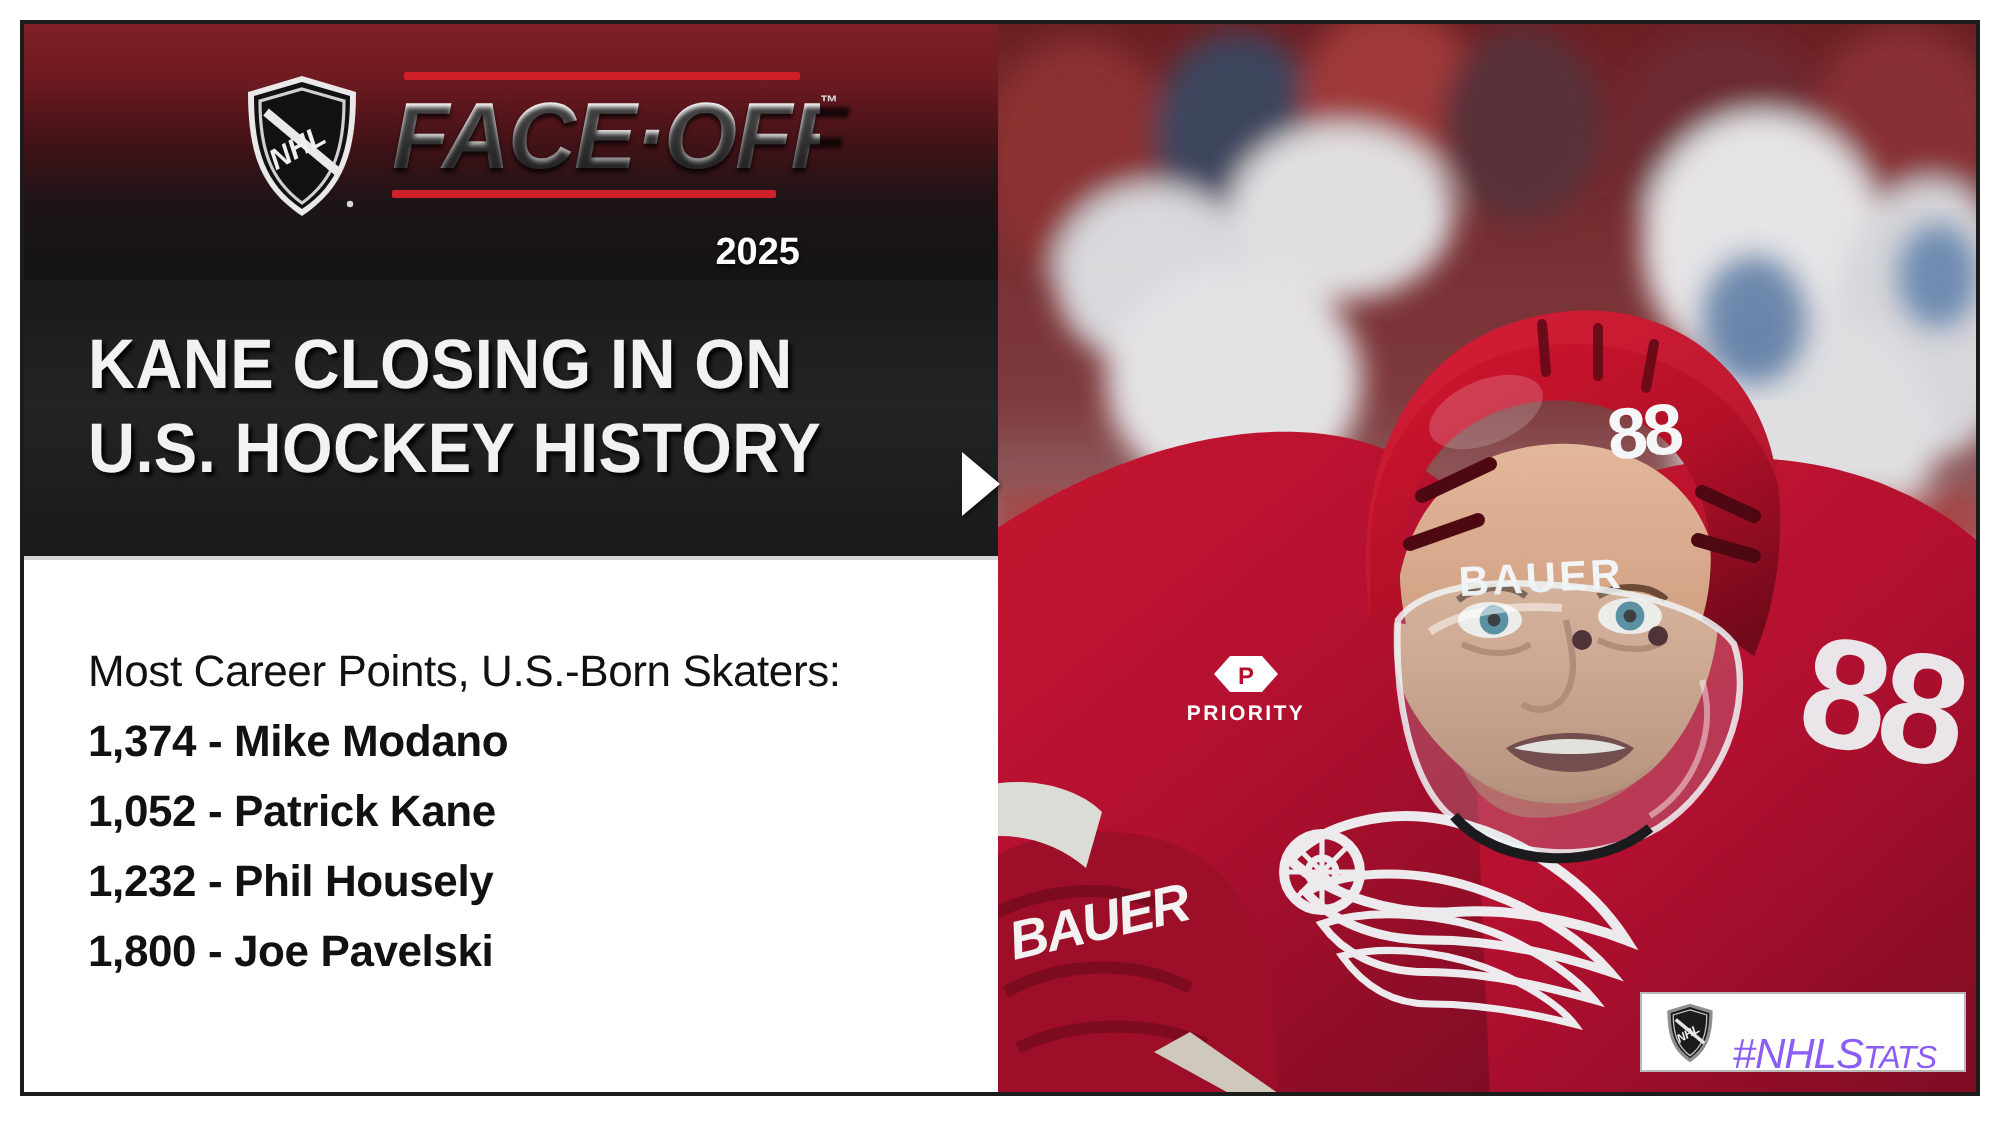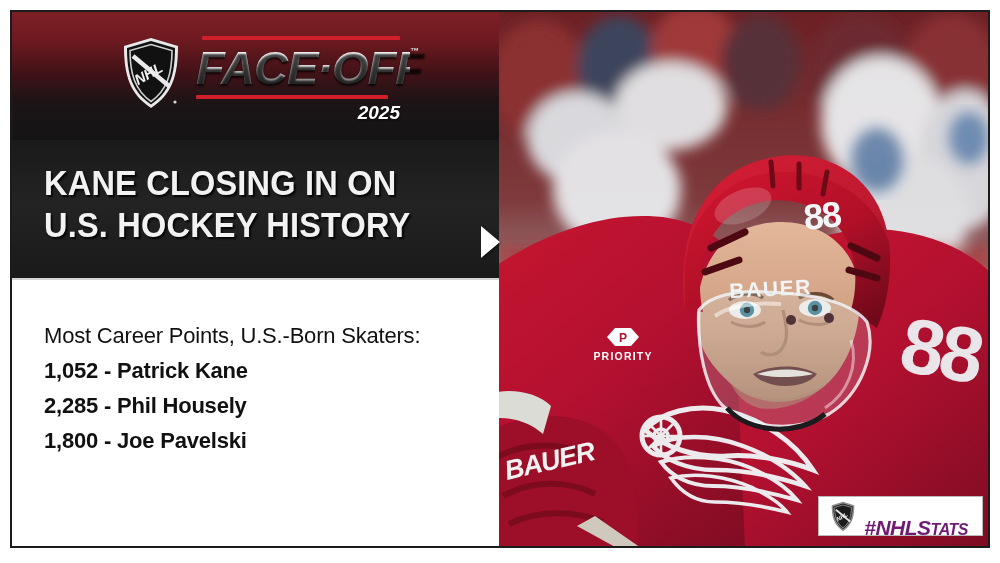--- a/index.html
+++ b/index.html
@@ -37,22 +37,22 @@
     background:linear-gradient(to bottom,#ffffff 0%,#f2f2f2 38%,#b9b9b9 58%,#8d8d8d 78%,#d8d8d8 100%);
     -webkit-background-clip:text; background-clip:text; color:transparent;
     -webkit-text-fill-color:transparent;
     text-shadow:0 2px 2px rgba(0,0,0,.75);
     font-family:"Liberation Sans", sans-serif; white-space:nowrap; }
   .faceoff-shadowtext { position:absolute; left:0; top:0; font-size:47px;
     line-height:52px; font-weight:bold; font-style:italic; letter-spacing:-1px;
     color:#cfcfcf; z-index:-1; white-space:nowrap; }
   .tm { position:absolute; right:-9px; top:4px; font-size:9px; font-style:normal;
     color:#dcdcdc; font-weight:bold; -webkit-text-fill-color:#dcdcdc; }
-  .year { margin-top:3px; text-align:right; padding-right:10px;
-    font-size:19px; font-weight:bold; font-style:italic; color:#ffffff;
+  .year { margin-top:17px; text-align:right; padding-right:10px;
+    font-size:19px; font-weight:bold; color:#ffffff;
     letter-spacing:0px; text-shadow:0 1px 2px rgba(0,0,0,.8); }
 
   
   .headline-block { position:relative; width:100%; height:140px;
     background:linear-gradient(to bottom,#1a1a1a 0%,#232323 45%,#1a1a1a 100%);
     border-bottom:2px solid #d5d5d5; padding:22px 26px 0 32px; }
   .headline { font-size:35px; line-height:42px; font-weight:bold;
     color:#f2f2f2; letter-spacing:0.2px;
     transform:scaleX(.93); transform-origin:left center;
     text-shadow:2px 2px 2px rgba(0,0,0,.85); white-space:nowrap; }
@@ -74,22 +74,22 @@
   .photo { position:absolute; left:487px; top:0; width:493px; height:100%;
     overflow:hidden; background:#2a2326; }
   .photo svg { display:block; width:100%; height:100%; }
 
   
   .badge { position:absolute; right:9px; bottom:10px; height:40px;
     background:#ffffff; border:1px solid #b9b9b9; display:flex;
     align-items:center; padding:0 14px 0 11px; gap:8px; z-index:8; }
   .badge-shield { width:26px; height:31px; flex:none; }
   .badge-shield svg { display:block; width:100%; height:100%; }
-  .badge-text { font-size:21px; font-weight:bold; font-style:italic;
-    color:#701a75; letter-spacing:-0.5px; white-space:nowrap;margin-top:24px; }
+  .badge-text { font-size:21px; font-weight:normal; font-style:italic;
+    color:#8b5cf6; letter-spacing:-0.5px; white-space:nowrap;margin-top:24px; }
   .badge-text .sc { font-size:16px; }
 </style>
 </head>
 <body>
 
 <div id="graphic">
   <div class="card">
 
     <div class="left-col">
 
@@ -122,22 +122,23 @@
       </div>
 
       <div class="headline-block">
         <div class="headline">KANE CLOSING IN ON</div>
         <div class="headline">U.S. HOCKEY HISTORY</div>
         <div class="play-arrow"></div>
       </div>
 
       <div class="stats">
         <div class="stats-heading">Most Career Points, U.S.-Born Skaters:</div>
+        <div class="stat-row">1,374 - Mike Modano</div>
         <div class="stat-row">1,052 - Patrick Kane</div>
-        <div class="stat-row">2,285 - Phil Housely</div>
+        <div class="stat-row">1,232 - Phil Housely</div>
         <div class="stat-row">1,800 - Joe Pavelski</div>
       </div>
 
     </div>
 
     <div class="photo">
       <svg viewBox="0 0 493 538" preserveAspectRatio="xMidYMid slice">
         <defs>
           <linearGradient id="bgCrowd" x1="0" y1="0" x2="0" y2="1">
             <stop offset="0%" stop-color="#6d2024"></stop>

